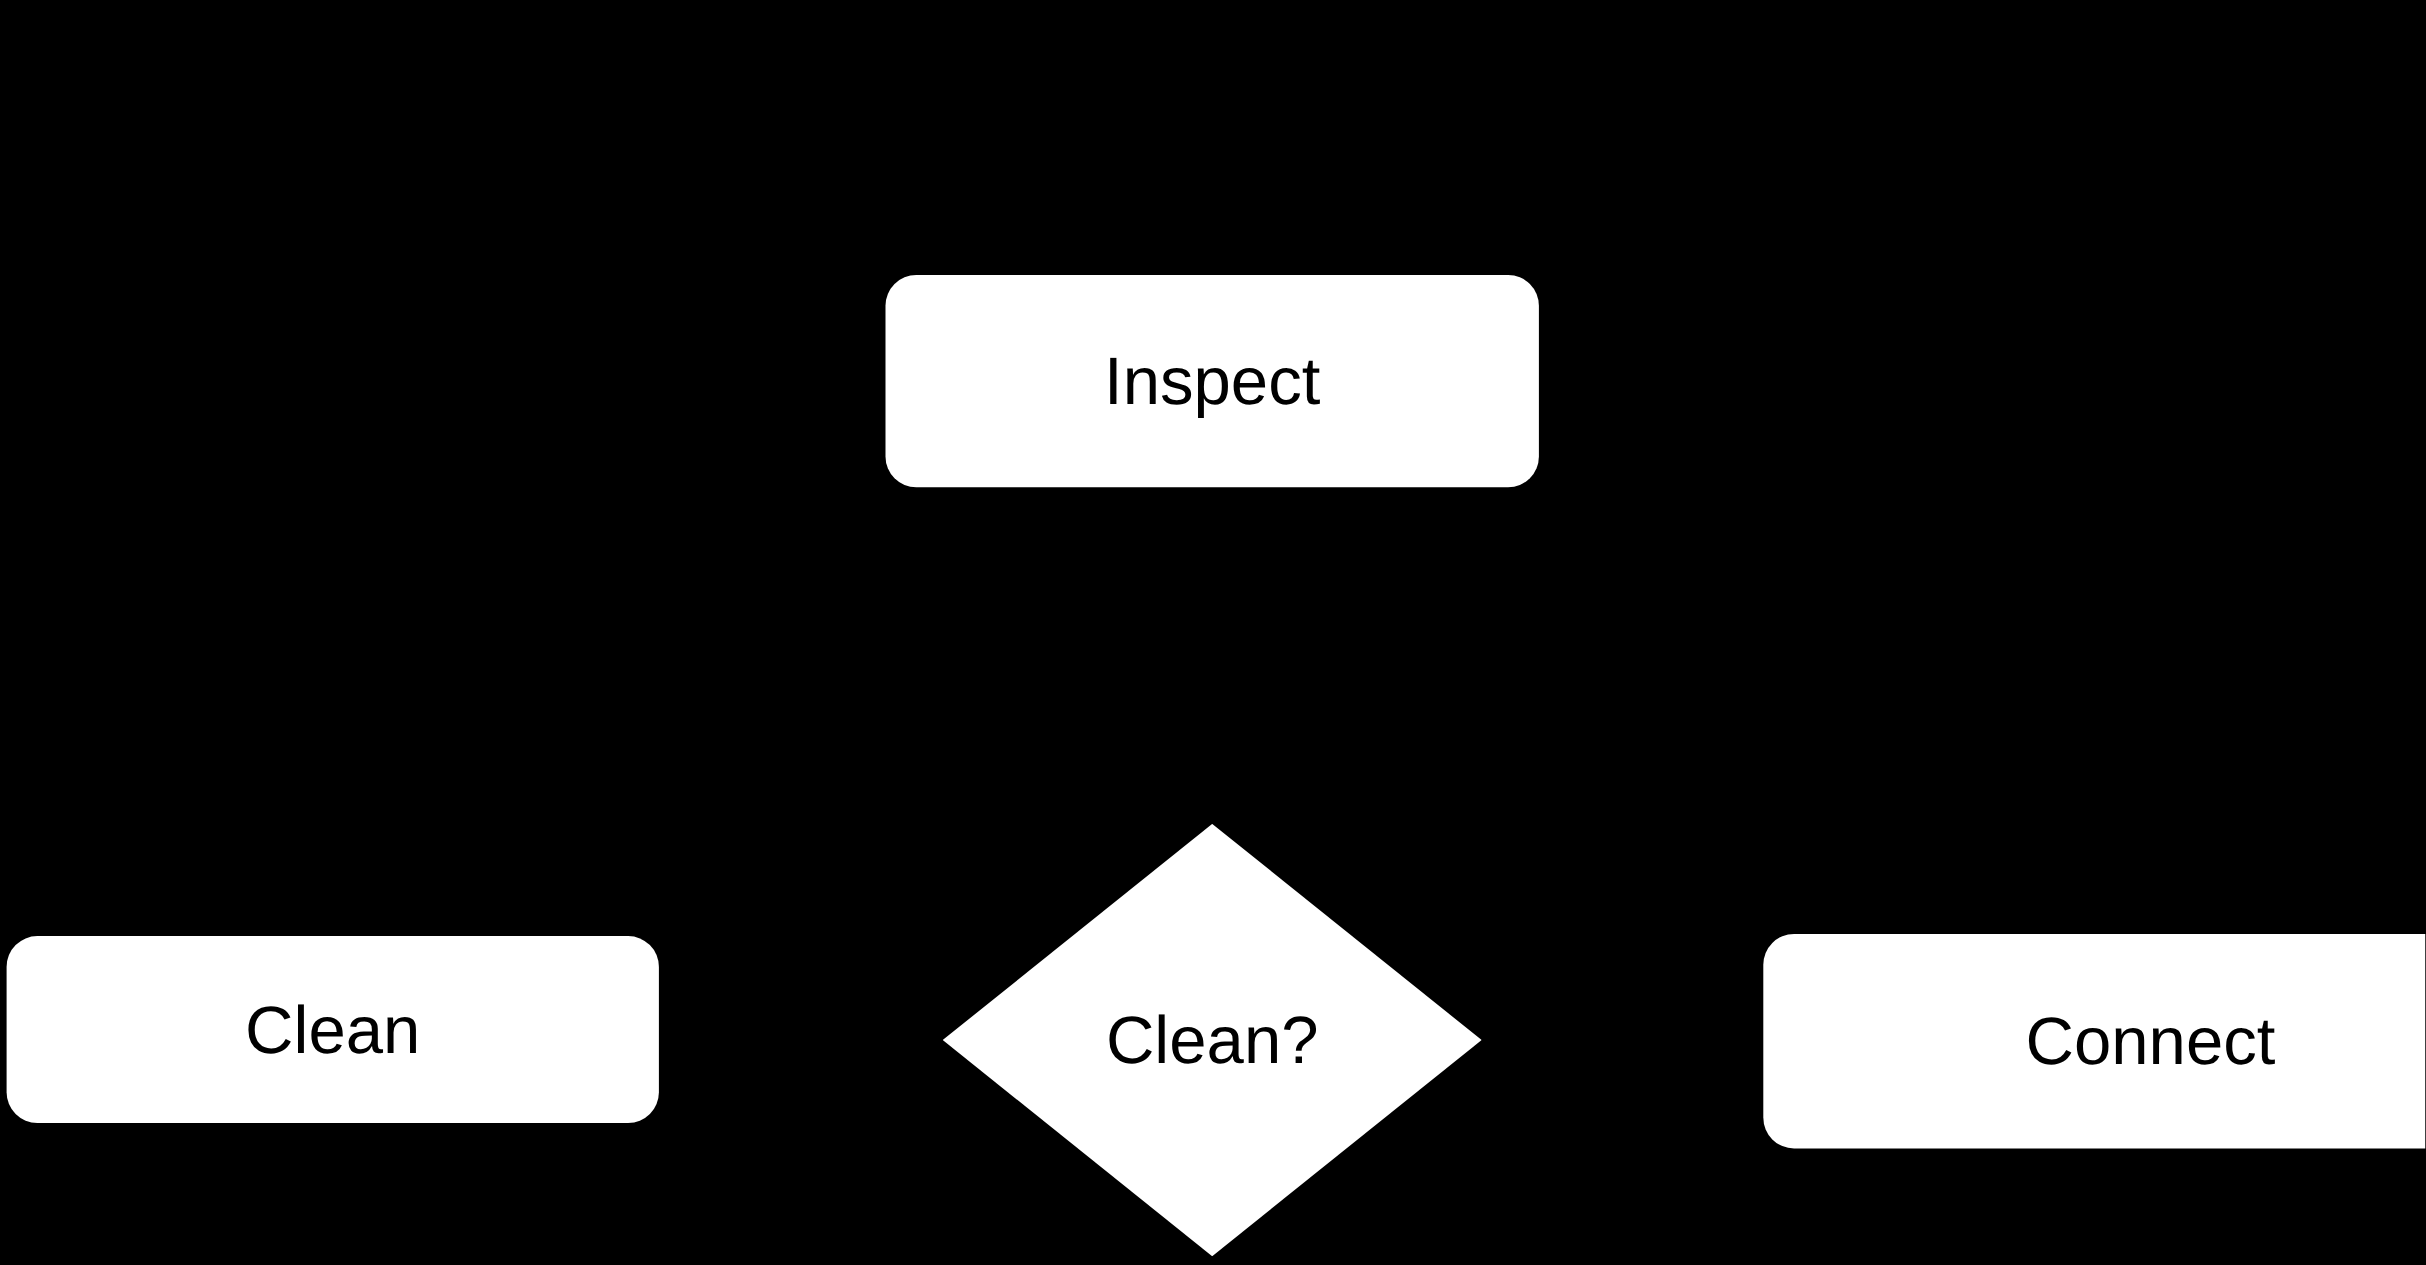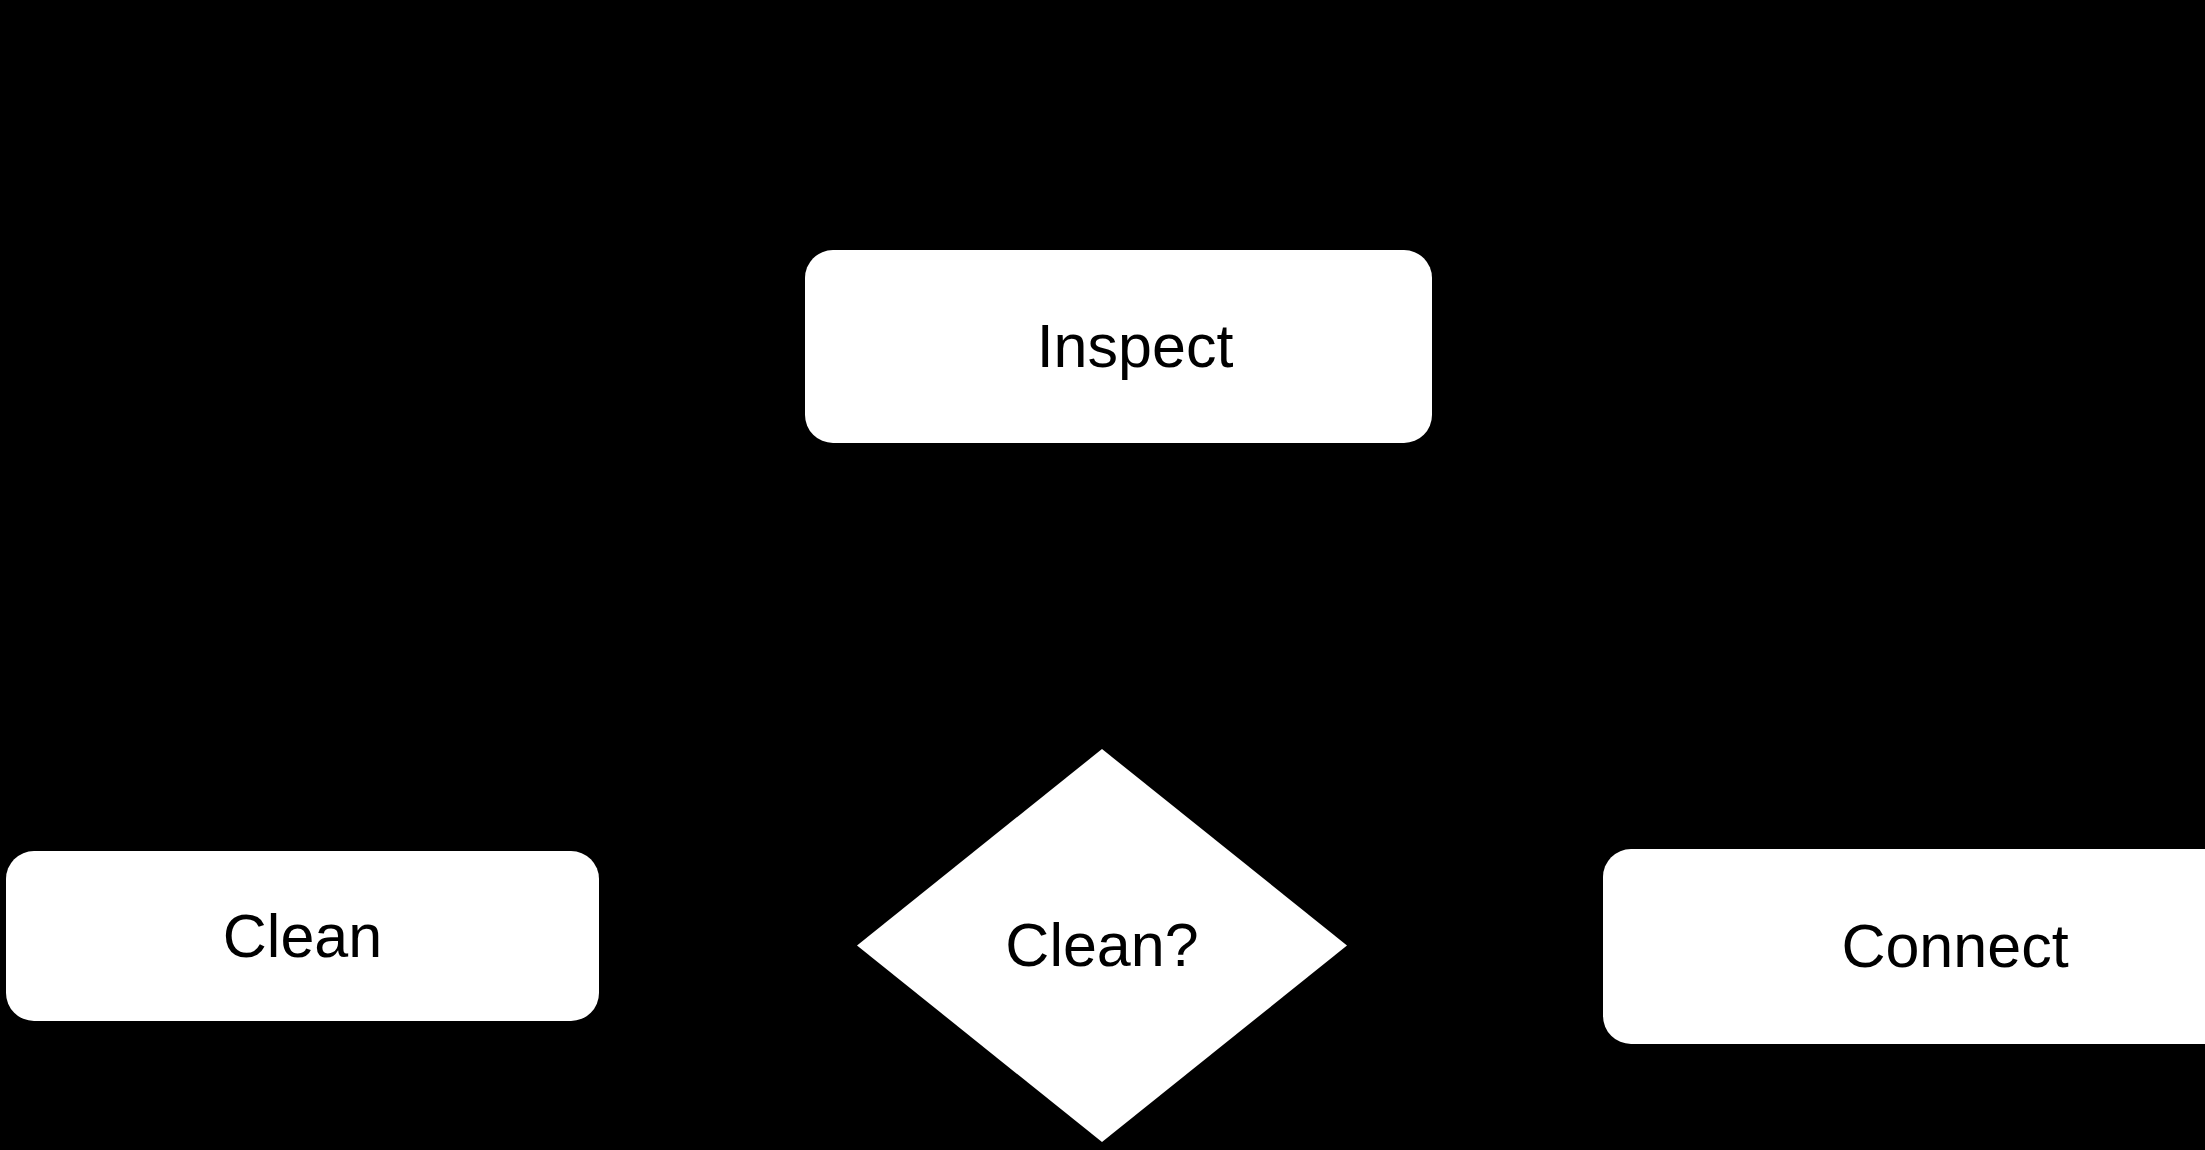--- a/index.html
+++ b/index.html
@@ -38,21 +38,21 @@
   }
   .diamond svg {
     position: absolute;
     left: 0;
     top: 0;
     width: 100%;
     height: 100%;
     z-index: 1;
   }
   
-  #node-inspect  { left: 805px;  top: 250px; width: 594px; height: 193px; padding-left: 33px; }
+  #node-inspect  { left: 805px;  top: 250px; width: 594px; height: 193px; }
   #node-decision { left: 857px;  top: 749px; width: 490px; height: 393px; }
   #node-clean    { left: 6px;    top: 851px; width: 593px; height: 170px; }
   #node-connect  { left: 1603px; top: 849px; width: 704px; height: 195px; }
 </style>
 </head>
 <body>
 
 <div class="canvas">
 
   <div class="node process" id="node-inspect">

